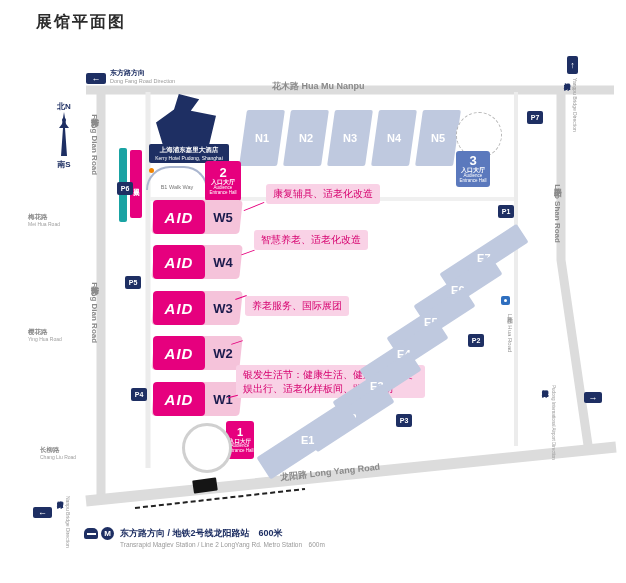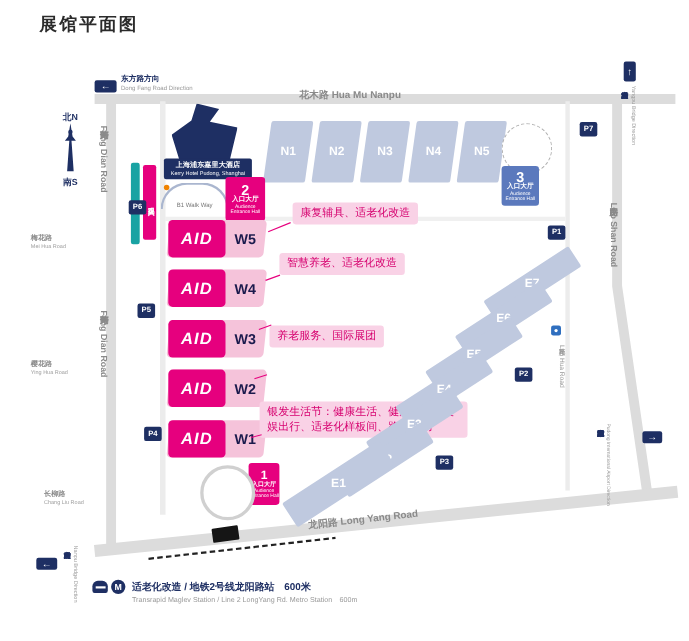--- a/index.html
+++ b/index.html
@@ -244,16 +244,16 @@
   <div class="abs arrowbox" style="left:33px;top:507px;width:19px;height:11px;">←</div>
   <div class="abs" style="left:56px;top:496px;display:flex;gap:1px;">
     <div class="vt dir-zh" style="font-size:6.5px;">南浦大桥方向</div>
     <div class="vt dir-en" style="font-size:5px;height:58px;white-space:normal;">Nanpu Bridge Direction</div>
   </div>
 
   <div class="abs" style="left:84px;top:528px;width:14px;height:11px;background:#1e2f63;border-radius:5px 5px 2px 2px;display:flex;align-items:center;justify-content:center;">
       <div style="width:9px;height:2px;background:#fff;"></div>
     </div>
   <div class="abs round" style="left:101px;top:527px;width:13px;height:13px;background:#1e2f63;color:#fff;font-size:8px;font-weight:bold;display:flex;align-items:center;justify-content:center;">M</div>
-  <div class="abs footer-zh" style="left:120px;top:527px;">适老化改造 / 地铁2号线龙阳路站　600米</div>
+  <div class="abs footer-zh" style="left:120px;top:527px;">东方路方向 / 地铁2号线龙阳路站　600米</div>
   <div class="abs footer-en" style="left:120px;top:541px;">Transrapid Maglev Station / Line 2 LongYang Rd. Metro Station　600m</div>
 
 </div>
 
 </body></html>

